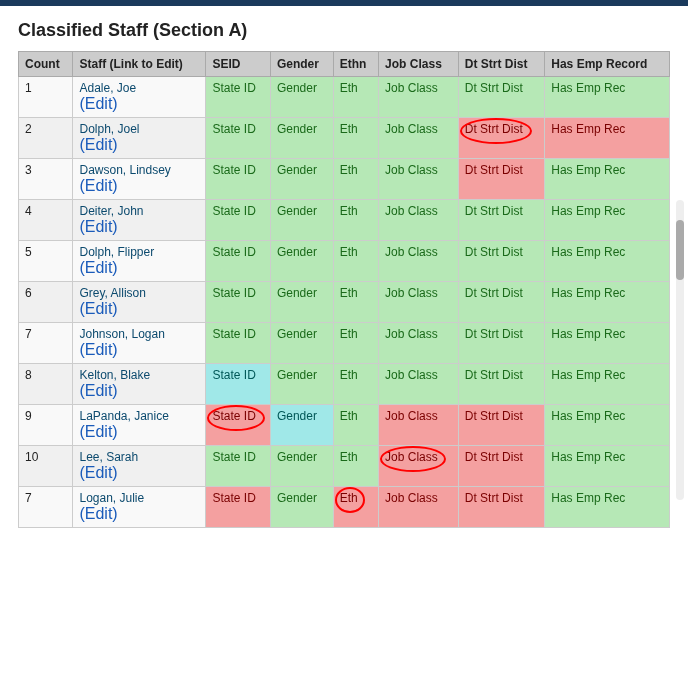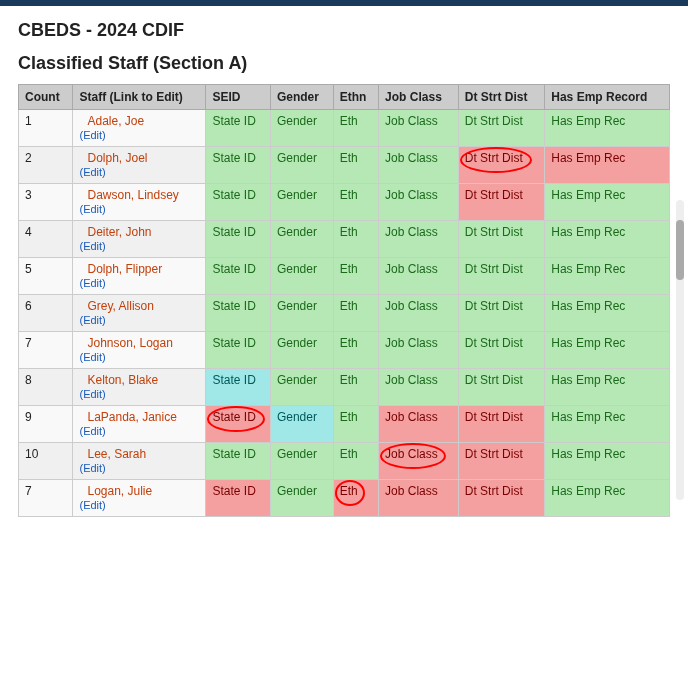--- a/index.html
+++ b/index.html
@@ -68,29 +68,28 @@
     }
     .cell-pink {
       background: #f4a0a0;
       color: #7a0000;
     }
     .cell-cyan {
       background: #a0e8e8;
       color: #005858;
     }
     .name-link {
-      color: #c2410c;
+      color: #0c4a6e;
       text-decoration: none;
       display: block;
-      margin-left: 8px;
     }
     .edit-link {
       color: #1a5bba;
       text-decoration: none;
-      font-size: 11px;
+      font-size: 16px;
     }
     .scroll-indicator {
       position: fixed;
       right: 4px;
       top: 200px;
       width: 8px;
       height: 300px;
       background: #eee;
       border-radius: 4px;
     }
@@ -101,21 +100,20 @@
       border-radius: 4px;
       margin-top: 20px;
     }
   </style>
 </head>
 <body>
 
 <div class="top-bar"></div>
 
 <div class="page-content">
-  <h1>CBEDS - 2024 CDIF</h1>
   <p class="section-title">Classified Staff (Section A)</p>
 
   <table>
     <thead>
       <tr>
         <th>Count</th>
         <th>Staff (Link to Edit)</th>
         <th>SEID</th>
         <th>Gender</th>
         <th>Ethn</th>

